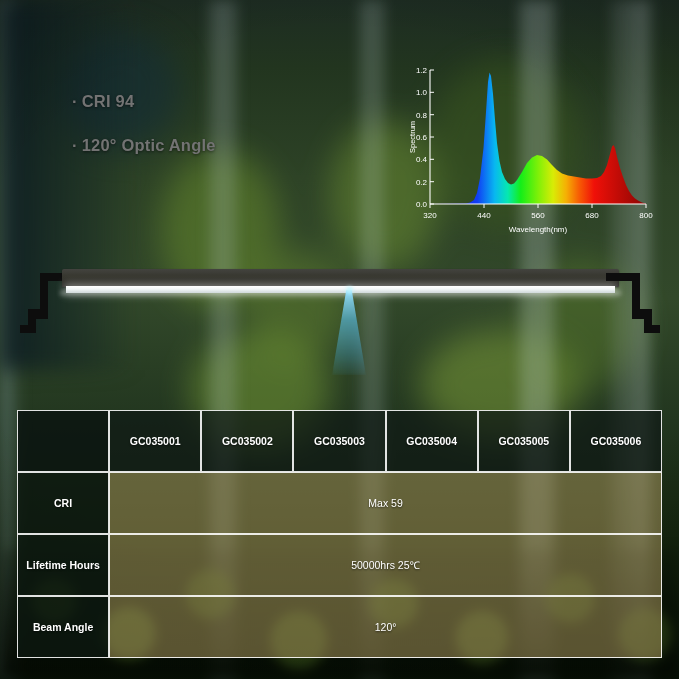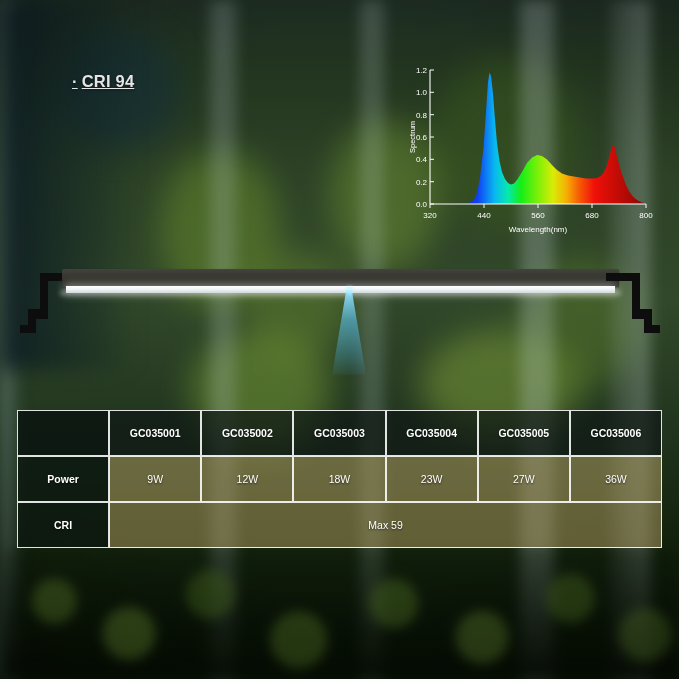--- a/index.html
+++ b/index.html
@@ -40,23 +40,22 @@
       linear-gradient(180deg,rgba(8,18,6,.25),rgba(5,12,3,.95));
     filter:blur(6px);
   }
   .bg-vignette{
     position:absolute;inset:0;
     background:radial-gradient(120% 90% at 50% 45%,rgba(0,0,0,0) 45%,rgba(0,0,0,.45) 100%);
   }
 
   
   .features{
-    position:absolute;left:72px;top:72px;width:330px;
-    color:#e5e5e5;
-    text-decoration:underline;
+    position:absolute;left:72px;top:92px;width:330px;
+    color:#737373;
   }
   .feature{
     font-size:16.5px;font-weight:bold;letter-spacing:.2px;
     margin-bottom:25px;white-space:nowrap;
     text-shadow:0 1px 3px rgba(0,0,0,.55);
   }
   .feature .dot{margin-right:4px;}
 
   
   .chart{position:absolute;left:404px;top:62px;width:250px;height:175px;}
@@ -98,21 +97,21 @@
   .bracket-r{left:600px;}
 
   
   .spec-table{
     position:absolute;left:17px;top:410px;width:645px;
     border-collapse:separate;border-spacing:0;
     table-layout:fixed;
   }
   .spec-table td,.spec-table th{
     border:1px solid rgba(255,255,255,.88);
-    height:28px;padding:8px 6px;
+    height:28px;padding:16px 6px;
     font-size:10.5px;color:#ffffff;
     text-align:center;vertical-align:middle;
     text-shadow:0 1px 2px rgba(0,0,0,.6);
   }
   .lbl{
     width:97px;text-align:left;font-weight:bold;font-size:10.5px;
     padding-left:9px;
     background:rgba(12,24,16,.80);
   }
   .hdr{
@@ -148,20 +147,23 @@
       <div class="streak" style="left:610px;width:40px;background:linear-gradient(90deg,rgba(200,215,220,.10),rgba(210,225,228,.30));"></div>
     </div>
     <div class="bg-darkleft"></div>
     <div class="bg-bottomfoliage"></div>
     <div class="bg-vignette"></div>
   </div>
 
   <div class="features">
     <div class="feature">
       <span class="dot">·</span><span>CRI 94</span>
+    </div>
+    <div class="feature">
+      <span class="dot">·</span><span>120° Optic Angle</span>
     </div>
   </div>
 
   <div class="chart">
     <svg width="250" height="175" viewBox="0 0 250 175">
       <defs>
         <linearGradient id="spec-grad" x1="0" y1="0" x2="1" y2="0">
           <stop offset="0.00" stop-color="#2a0a80"></stop>
           <stop offset="0.13" stop-color="#1b1ce8"></stop>
           <stop offset="0.22" stop-color="#1040f5"></stop>
@@ -264,35 +266,34 @@
       <tr>
         <td class="hdr-blank"></td>
         <td class="hdr">GC035001</td>
         <td class="hdr">GC035002</td>
         <td class="hdr">GC035003</td>
         <td class="hdr">GC035004</td>
         <td class="hdr">GC035005</td>
         <td class="hdr">GC035006</td>
       </tr>
 
-      <tr>
-        <td class="lbl">Power</td>
-        <td class="val">9W</td>
-        <td class="val">12W</td>
-        <td class="val">18W</td>
-        <td class="val">23W</td>
-        <td class="val">27W</td>
-        <td class="val">36W</td>
-      </tr>
 
 
 
 
       <tr>
         <td class="lbl">CRI</td>
         <td class="merged" colspan="6">Max 59</td>
       </tr>
 
-
+      <tr>
+        <td class="lbl">Lifetime Hours</td>
+        <td class="merged" colspan="6">50000hrs 25℃</td>
+      </tr>
+
+      <tr>
+        <td class="lbl">Beam Angle</td>
+        <td class="merged" colspan="6">120°</td>
+      </tr>
     </tbody>
   </table>
 
 </div>
 
 </body></html>

